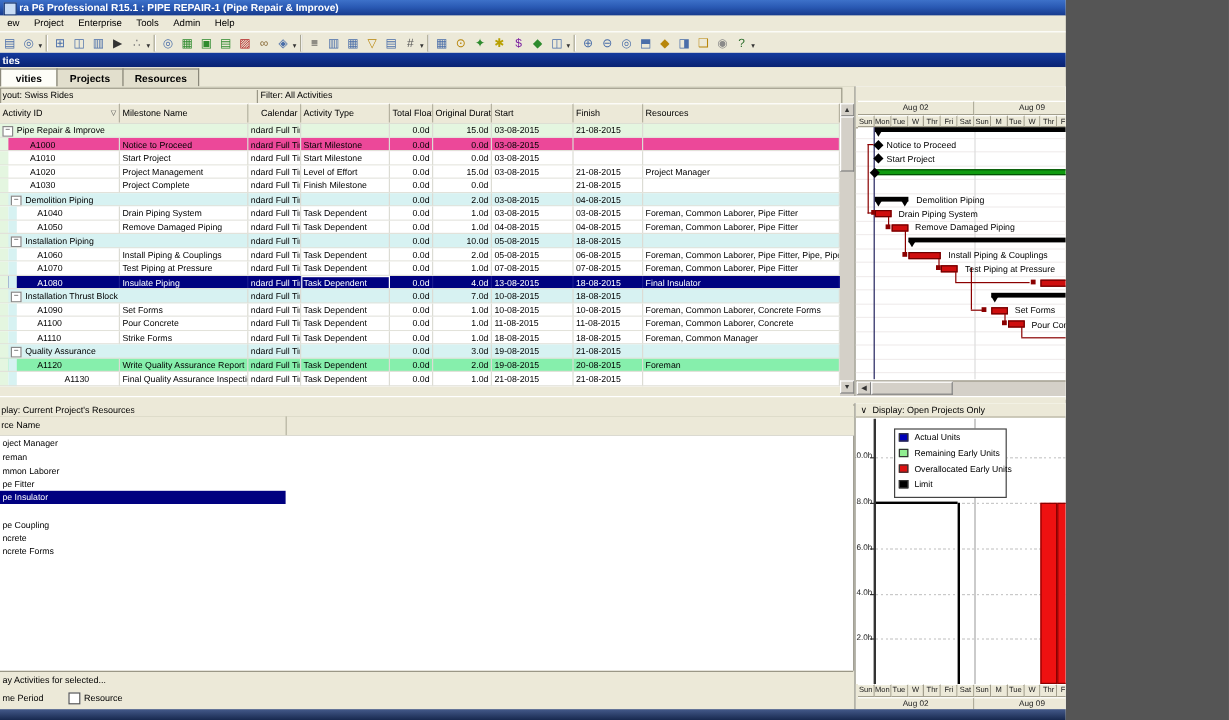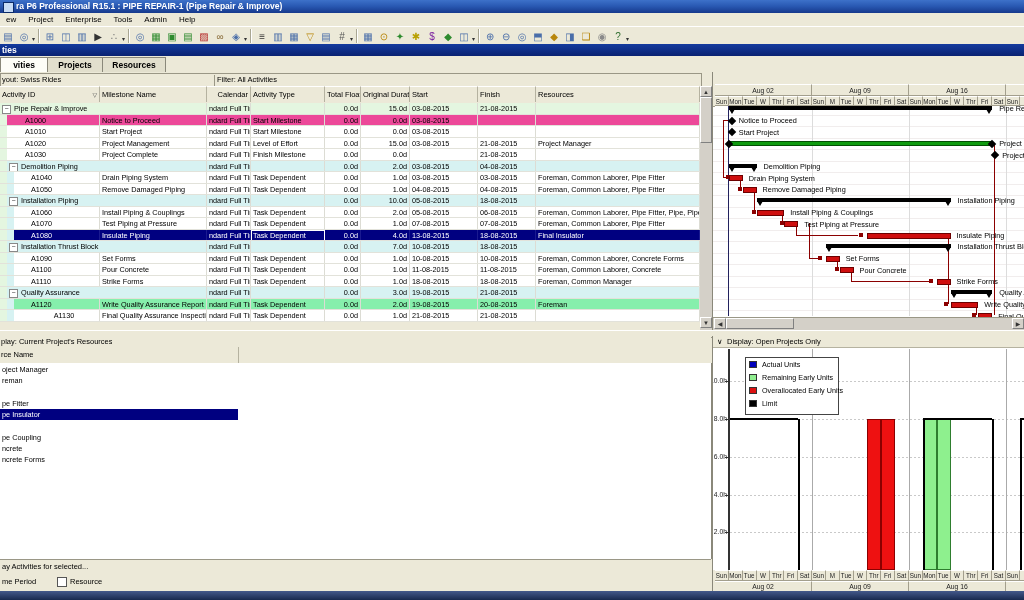--- a/index.html
+++ b/index.html
@@ -1,16 +1,16 @@
 <!DOCTYPE html>
 <html><head>
 <meta charset="utf-8">
 <style>
   html,body{margin:0;padding:0;background:#555;}
-  #screen{position:relative;width:1024px;height:600px;overflow:hidden;
+  #screen{position:relative;width:888px;height:600px;overflow:hidden;
           font-family:"Liberation Sans",sans-serif;background:#ece9d8;color:#000;}
   .abs{position:absolute;}
   .nowrap{white-space:nowrap;overflow:hidden;}
   #titlebar{left:0;top:0;width:1024px;height:13px;
      background:linear-gradient(to bottom,#3d71c9 0%,#2a5ab4 45%,#16398c 100%);}
   #title-text{left:16px;top:1px;font-size:8.5px;font-weight:bold;color:#fff;white-space:nowrap;}
   #title-icon{left:3px;top:2px;width:9px;height:9px;background:#c8dcf5;border:1px solid #0a2a6a;}
   #menubar{left:0;top:13px;width:1024px;height:13px;background:#ece9d8;display:flex;align-items:center;}
   .menu-item{font-size:8px;padding:0 6px;color:#000;}
   #toolbar{left:0;top:26px;width:1024px;height:18px;background:#ece9d8;
@@ -589,20 +589,21 @@
   <div id="res-panel-header" class="abs">
     <div class="nowrap">play: Current Project's Resources</div>
   </div>
   <div id="res-col-header" class="abs">
     <div id="res-col-label">rce Name</div>
     <div id="res-col-div"></div>
   </div>
   <div id="res-rows" class="abs">
       <div class="rrow" style="top: 1px;">oject Manager</div>
       <div class="rrow" style="top: 12.3px;">reman</div>
+      <div class="rrow" style="top: 23.6px;">mmon Laborer</div>
       <div class="rrow" style="top: 34.9px;">pe Fitter</div>
       <div class="rrow" style="top: 46.2px; background: rgb(0, 0, 128); color: rgb(255, 255, 255); width: 236px;">pe Insulator</div>
       <div class="rrow" style="top: 68.8px;">pe Coupling</div>
       <div class="rrow" style="top: 80.1px;">ncrete</div>
       <div class="rrow" style="top: 91.4px;">ncrete Forms</div>
     </div>
 
   <div id="bottom-bar" class="abs">
     <div class="nowrap">ay Activities for selected...</div>
   </div>

